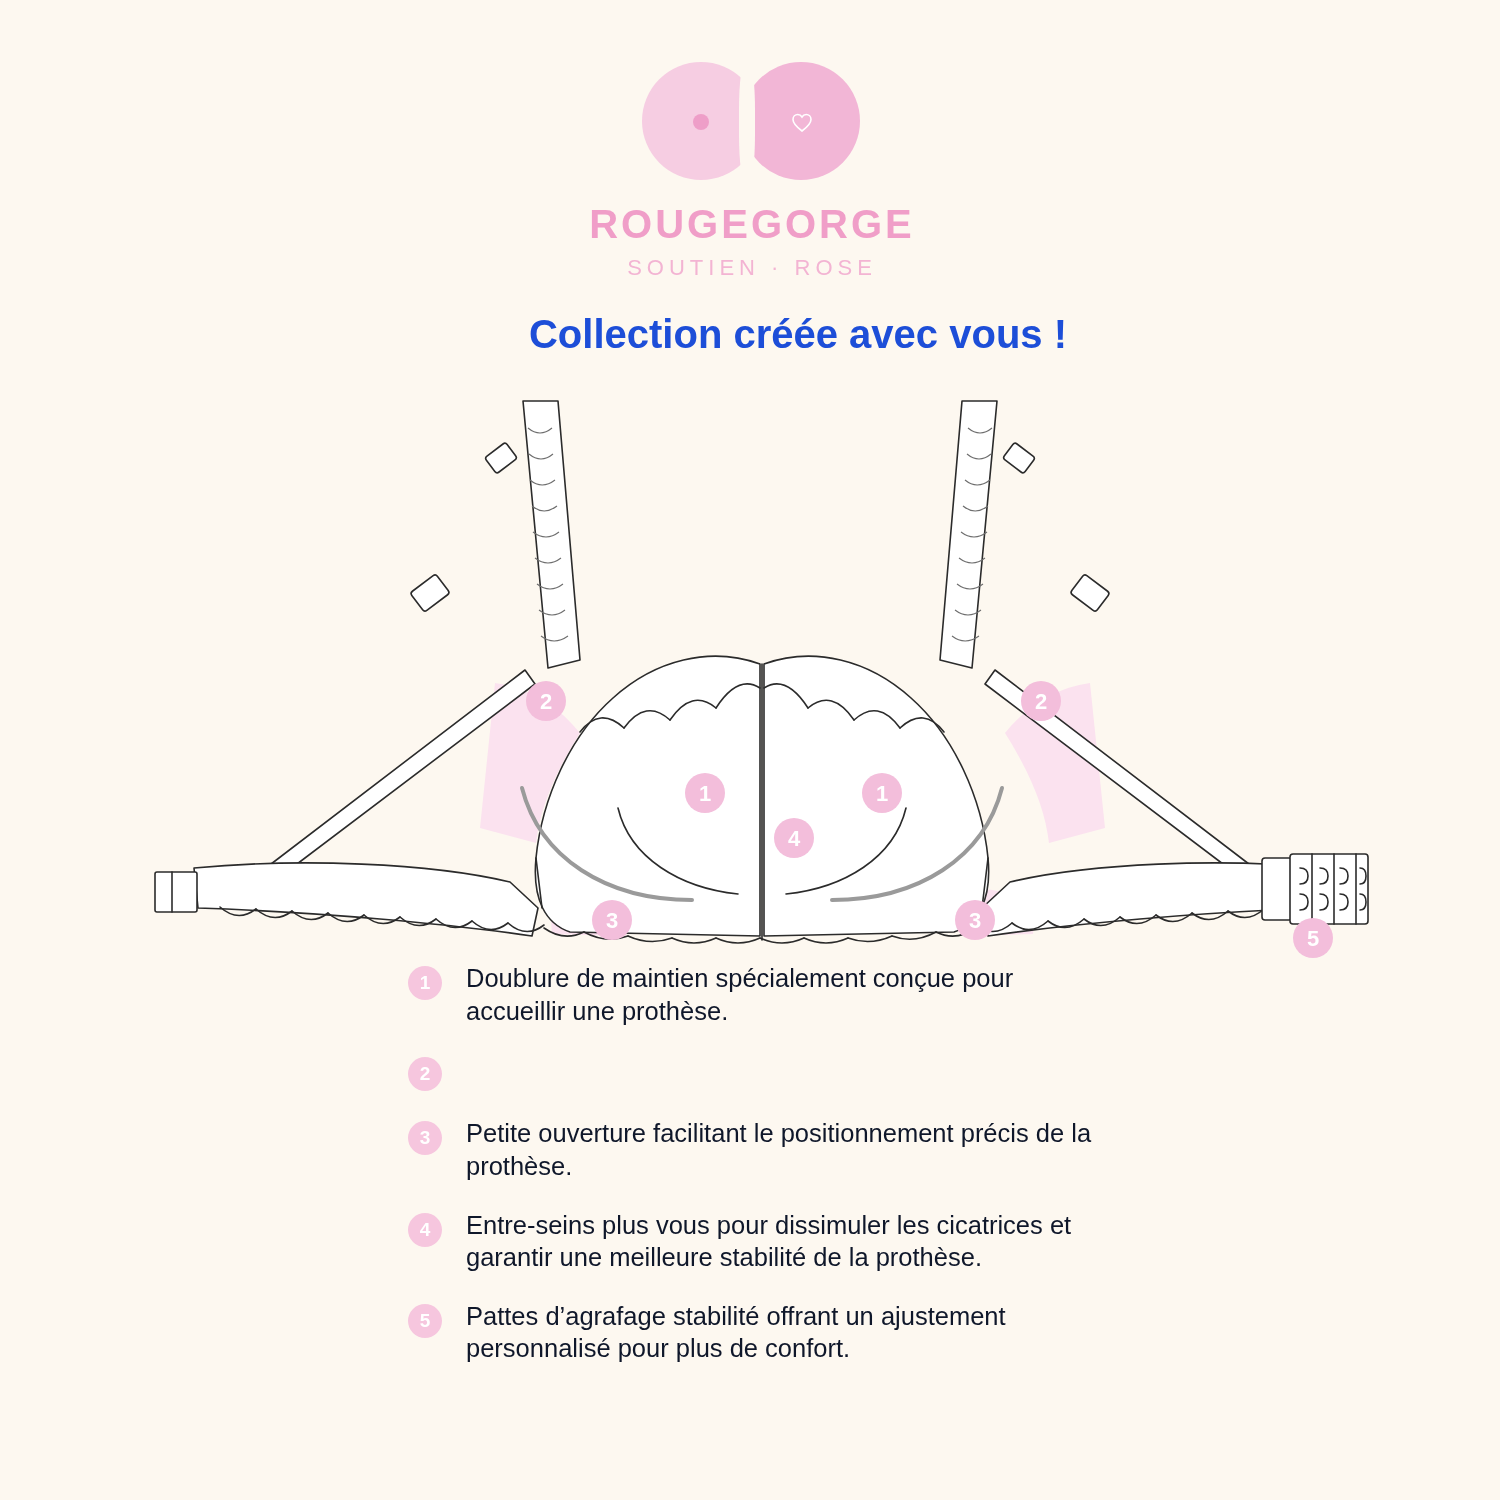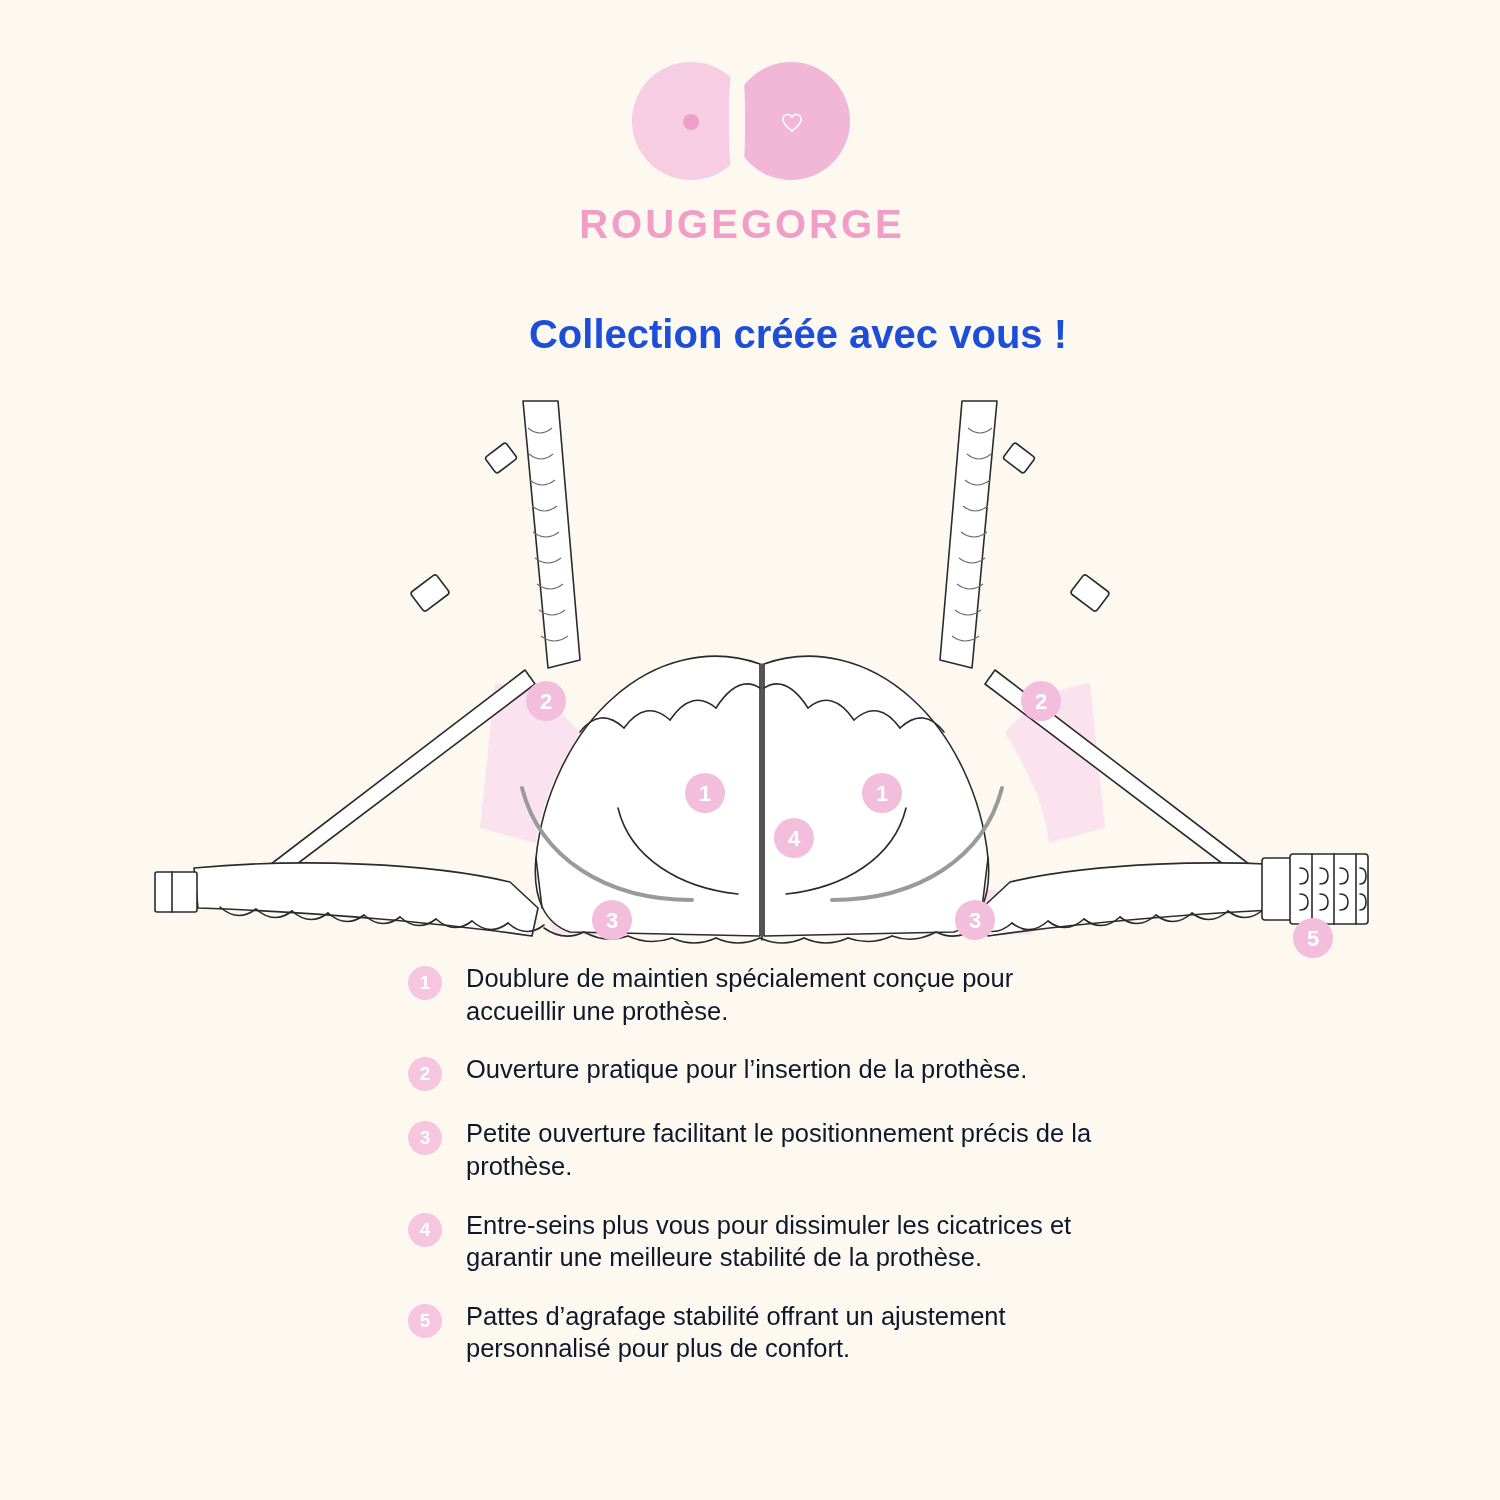--- a/index.html
+++ b/index.html
@@ -17,21 +17,21 @@
   .page {
     position: relative;
     width: 1500px;
     height: 1500px;
   }
 
   
   .logo-block {
     position: absolute;
     top: 62px;
-    left: 0;
+    left: 10px;
     width: 1484px;
     text-align: center;
   }
   .logo-mark {
     position: relative;
     width: 220px;
     height: 120px;
     margin: 0 auto;
   }
   .logo-circle-left {
@@ -190,20 +190,21 @@
     <div class="logo-mark">
       <div class="logo-circle-left"></div>
       <div class="logo-circle-right"></div>
       <div class="logo-gap"></div>
       <div class="logo-dot"></div>
       <svg class="logo-heart" viewBox="0 0 24 24">
         <path d="M12 21 C6 16.5 3 13 3 9.5 C3 6.5 5.2 4.5 7.8 4.5 C9.6 4.5 11.1 5.5 12 7 C12.9 5.5 14.4 4.5 16.2 4.5 C18.8 4.5 21 6.5 21 9.5 C21 13 18 16.5 12 21 Z" fill="none" stroke="#ffffff" stroke-width="1.6"></path>
       </svg>
     </div>
     <div class="logo-name">ROUGEGORGE</div>
+    <div class="logo-sub">SOUTIEN · ROSE</div>
   </div>
 
   <div class="headline">Collection créée avec vous !</div>
 
   <div class="illustration">
     <svg viewBox="0 0 1220 580" width="1220" height="580">
 
       <path class="pink-shade" d="M345 295 C380 300 408 318 430 345 C405 385 390 420 386 455 L330 440 Z"></path>
       <path class="pink-shade" d="M940 295 C905 300 877 318 855 345 C880 385 895 420 899 455 L955 440 Z"></path>
       <path class="pink-shade" d="M400 520 C430 500 455 497 482 505 L470 548 L402 546 Z"></path>
@@ -362,21 +363,20 @@
 
   <div class="legend">
 
     <div class="legend-item">
       <div class="legend-badge">1</div>
       <div class="legend-text">Doublure de maintien spécialement conçue pour accueillir une prothèse.</div>
     </div>
 
     <div class="legend-item">
       <div class="legend-badge">2</div>
-      <div class="legend-text">Ouverture pratique pour l’insertion de la prothèse.</div>
     </div>
 
     <div class="legend-item">
       <div class="legend-badge">3</div>
       <div class="legend-text">Petite ouverture facilitant le positionnement précis de la prothèse.</div>
     </div>
 
     <div class="legend-item">
       <div class="legend-badge">4</div>
       <div class="legend-text">Entre-seins plus vous pour dissimuler les cicatrices et garantir une meilleure stabilité de la prothèse.</div>

